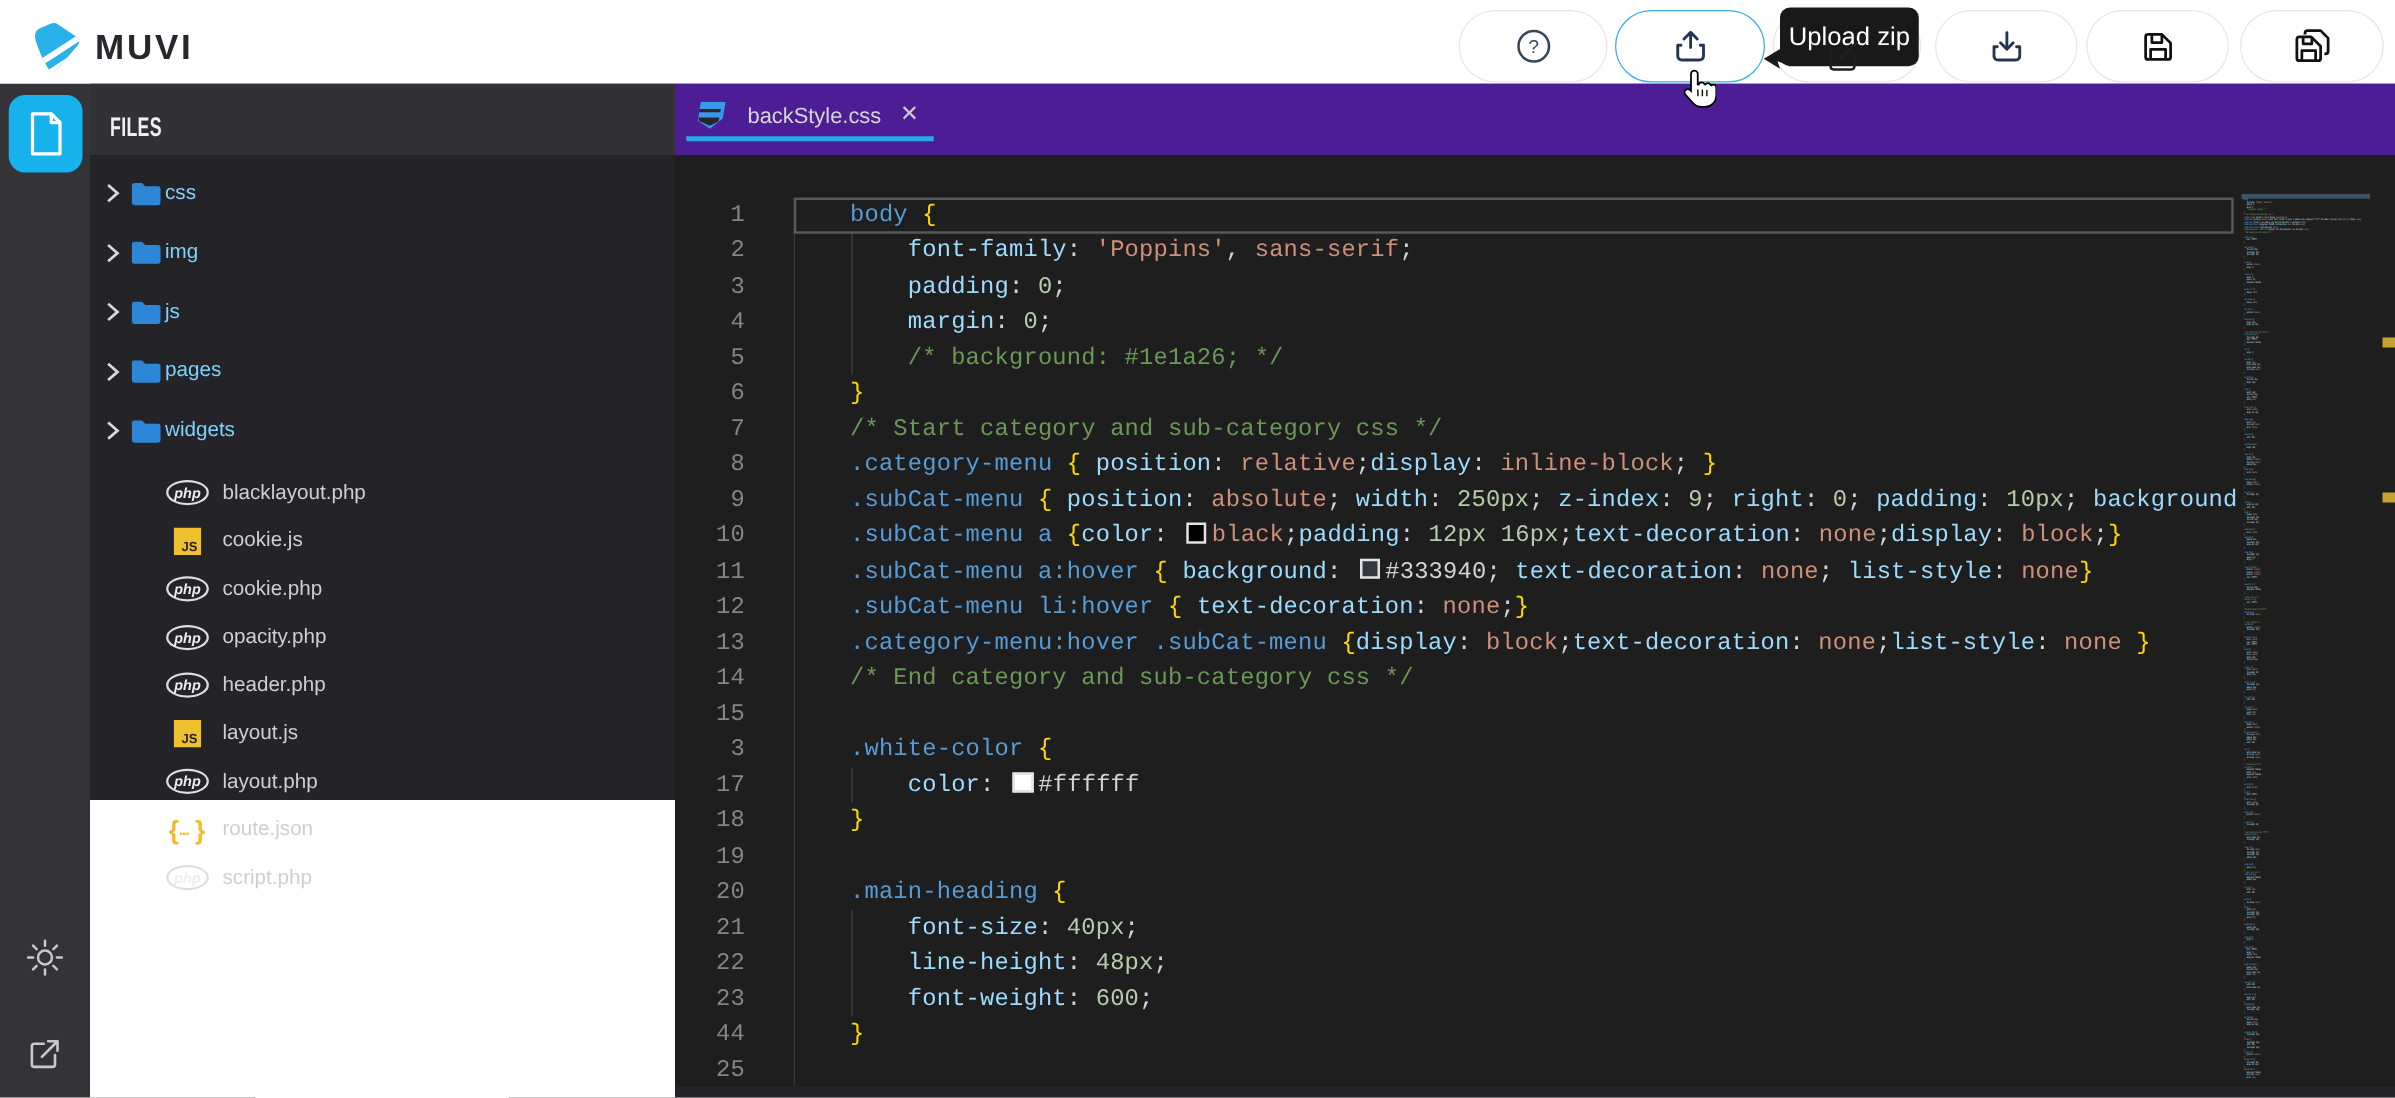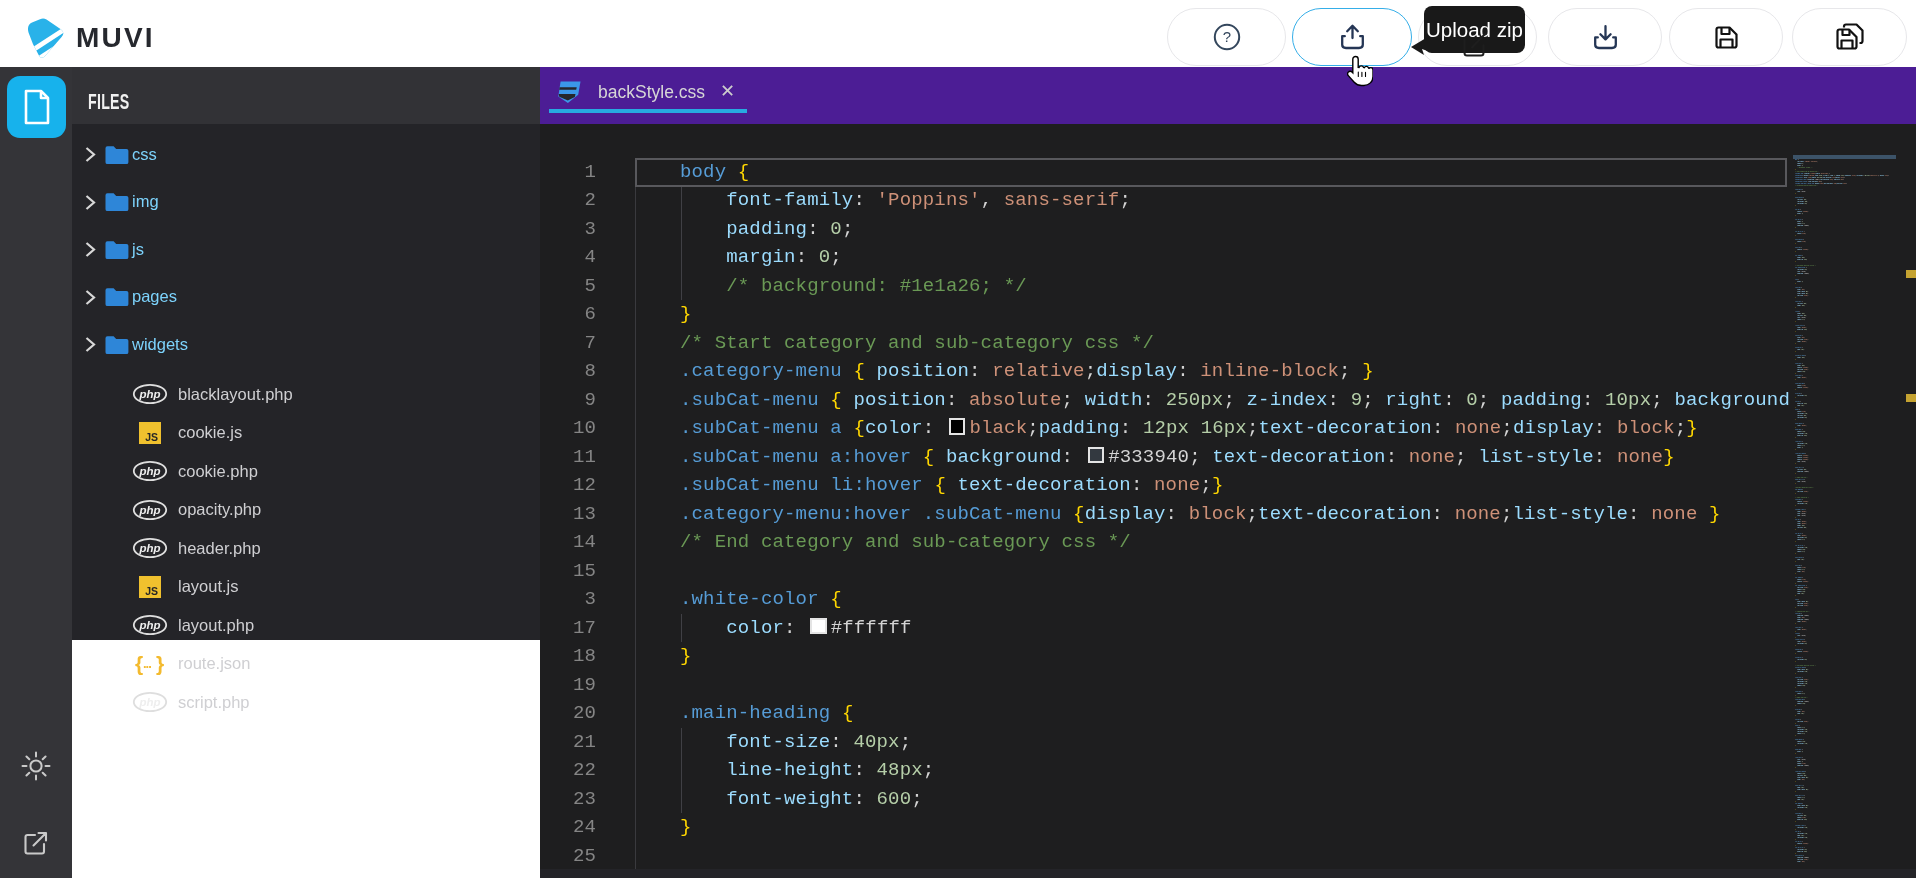--- a/index.html
+++ b/index.html
@@ -9,21 +9,21 @@
 
 #topbar { position:absolute; left:0; top:0; width:1916px; height:67px; background:#ffffff; }
 #logoico { position:absolute; left:27px; top:18px; }
 #logotxt { position:absolute; left:76px; top:21.5px; font-size:28px; font-weight:bold;
   color:#26282e; letter-spacing:2.2px; }
 .pill { position:absolute; top:8px; height:58px; border-radius:29px; background:#fff;
   border:1px solid #e7e7ea; display:flex; align-items:center; justify-content:center; }
 .pill.hl { border:1.6px solid #35aee8; }
 
 
-#tip { position:absolute; left:1424px; top:6px; width:101px; height:47px; background:#191919;
+#tip { position:absolute; left:1424px; top:6px; width:111px; height:47px; background:#191919;
   border-radius:8px; color:#fff; font-size:20.5px; display:flex; align-items:center;
   justify-content:center; z-index:30; }
 #tiptail { position:absolute; left:1410px; top:34px; z-index:30; }
 #editico { position:absolute; left:1462px; top:30px; z-index:35; }
 #cursor { position:absolute; left:1347px; top:55px; z-index:31; }
 
 
 #actbar { position:absolute; left:0; top:67px; width:72px; height:811px; background:#343438; }
 #filebtn { position:absolute; left:7px; top:9px; width:59px; height:62px; border-radius:13px;
   background:#17b2ec; display:flex; align-items:center; justify-content:center; }
@@ -415,21 +415,21 @@
         </div>
 <div class="row" style="top:598.5px">
           <span class="num">22</span>
           <span class="txt"><i class="w">    </i><i class="c">line-height</i><i class="w">: </i><i class="n">48px</i><i class="w">;</i></span>
         </div>
 <div class="row" style="top:627.0px">
           <span class="num">23</span>
           <span class="txt"><i class="w">    </i><i class="c">font-weight</i><i class="w">: </i><i class="n">600</i><i class="w">;</i></span>
         </div>
 <div class="row" style="top:655.5px">
-          <span class="num">24</span>
+          <span class="num">44</span>
           <span class="txt"><i class="g">}</i></span>
         </div>
 <div class="row" style="top:684.0px">
           <span class="num">25</span>
           <span class="txt"></span>
         </div>
   </div>
   <div id="mmap">
     <div id="mmslider"></div>
     <div id="mmpre"><i class="b">body</i><i class="w"> {</i>

